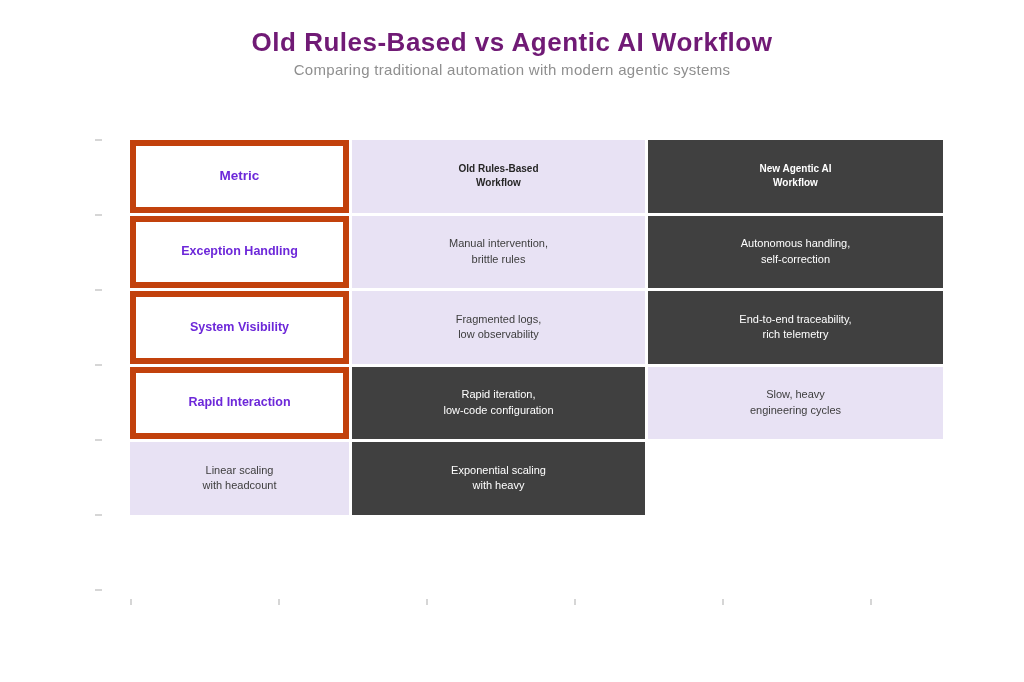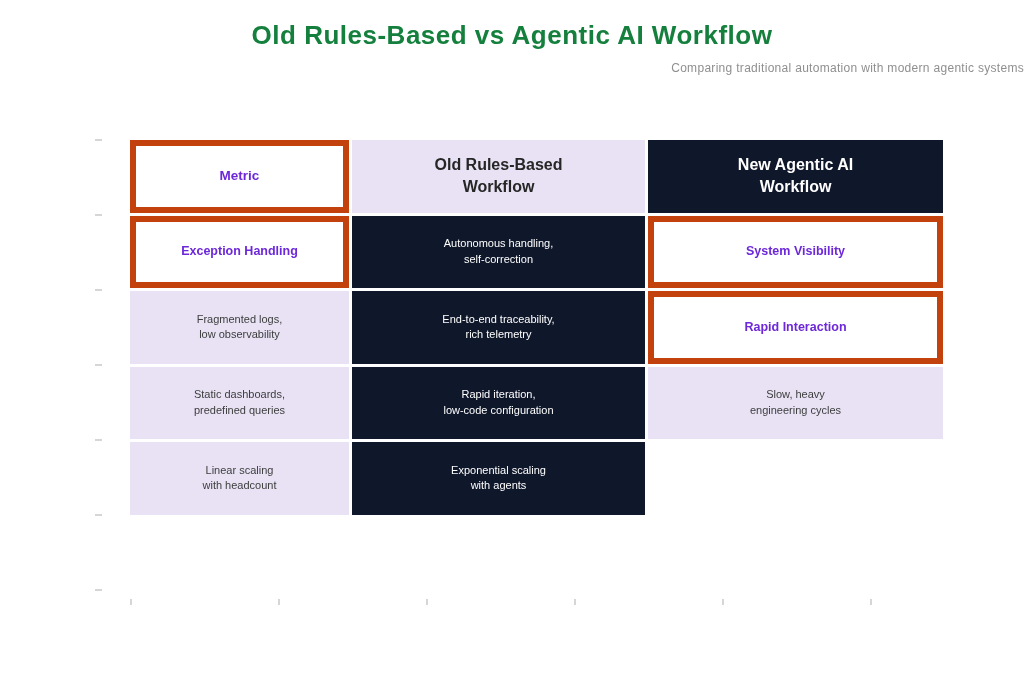--- a/index.html
+++ b/index.html
@@ -4,30 +4,30 @@
 <style>
   html, body { margin: 0; padding: 0; }
   body {
     width: 1024px; height: 682px;
     background: #ffffff;
     position: relative;
     overflow: hidden;
     font-family: "Liberation Sans", sans-serif;
   }
   .title {
-    position: absolute; top: 20px; left: 0; width: 1024px;
+    position: absolute; top: 27px; left: 0; width: 1024px;
     text-align: center;
     font-size: 26px; font-weight: bold;
-    color: #15803d;
+    color: #701a75;
     letter-spacing: 0.5px;
   }
   .subtitle {
     position: absolute; top: 61px; left: 0; width: 1024px;
-    text-align: right;
-    font-size: 12px;
+    text-align: center;
+    font-size: 15px;
     color: #8F8F8F;
     letter-spacing: 0.3px;
   }
   .table {
     position: absolute; left: 130px; top: 140px;
     width: 813px; height: 450px;
     display: grid;
     grid-template-columns: 219px 293px 295px;
     grid-auto-rows: 72.5px;
     column-gap: 3px; row-gap: 3px;
@@ -45,26 +45,26 @@
     color: #6d28d9;
     font-weight: bold;
     font-size: 12.5px;
   }
   .c2 {
     background: #E8E2F4;
     color: #3D3D3D;
     font-size: 11px;
   }
   .c3 {
-    background: #0f172a;
+    background: #404040;
     color: #ffffff;
     font-size: 11px;
   }
   .head.c1 { font-size: 13.5px; }
-  .head.c2, .head.c3 { font-weight: bold; font-size: 16px; color: #262626; }
+  .head.c2, .head.c3 { font-weight: bold; font-size: 10px; color: #262626; }
   .head.c3 { color: #ffffff; }
   .ytick {
     position: absolute;
     left: 95px; width: 7px; height: 2px;
     background: #D6D6D6;
   }
   .xtick {
     position: absolute;
     top: 599px; width: 2px; height: 6px;
     background: #D6D6D6;
@@ -80,42 +80,42 @@
 
   <div class="table">
 
     <div class="cell c1 head">Metric</div>
     <div class="cell c2 head">Old Rules-Based
 Workflow</div>
     <div class="cell c3 head">New Agentic AI
 Workflow</div>
 
     <div class="cell c1">Exception Handling</div>
+    <div class="cell c2">Manual intervention,
+brittle rules</div>
     <div class="cell c3">Autonomous handling,
 self-correction</div>
 
     <div class="cell c1">System Visibility</div>
     <div class="cell c2">Fragmented logs,
 low observability</div>
     <div class="cell c3">End-to-end traceability,
 rich telemetry</div>
 
     <div class="cell c1">Rapid Interaction</div>
-    <div class="cell c2">Static dashboards,
-predefined queries</div>
 
     <div class="cell c3">Rapid iteration,
 low-code configuration</div>
     <div class="cell c2">Slow, heavy
 engineering cycles</div>
 
     <div class="cell c2">Linear scaling
 with headcount</div>
     <div class="cell c3">Exponential scaling
-with agents</div>
+with heavy</div>
   </div>
 
   <div class="ytick" style="top:139px"></div>
   <div class="ytick" style="top:214px"></div>
   <div class="ytick" style="top:289px"></div>
   <div class="ytick" style="top:364px"></div>
   <div class="ytick" style="top:439px"></div>
   <div class="ytick" style="top:514px"></div>
   <div class="ytick" style="top:589px"></div>
 

